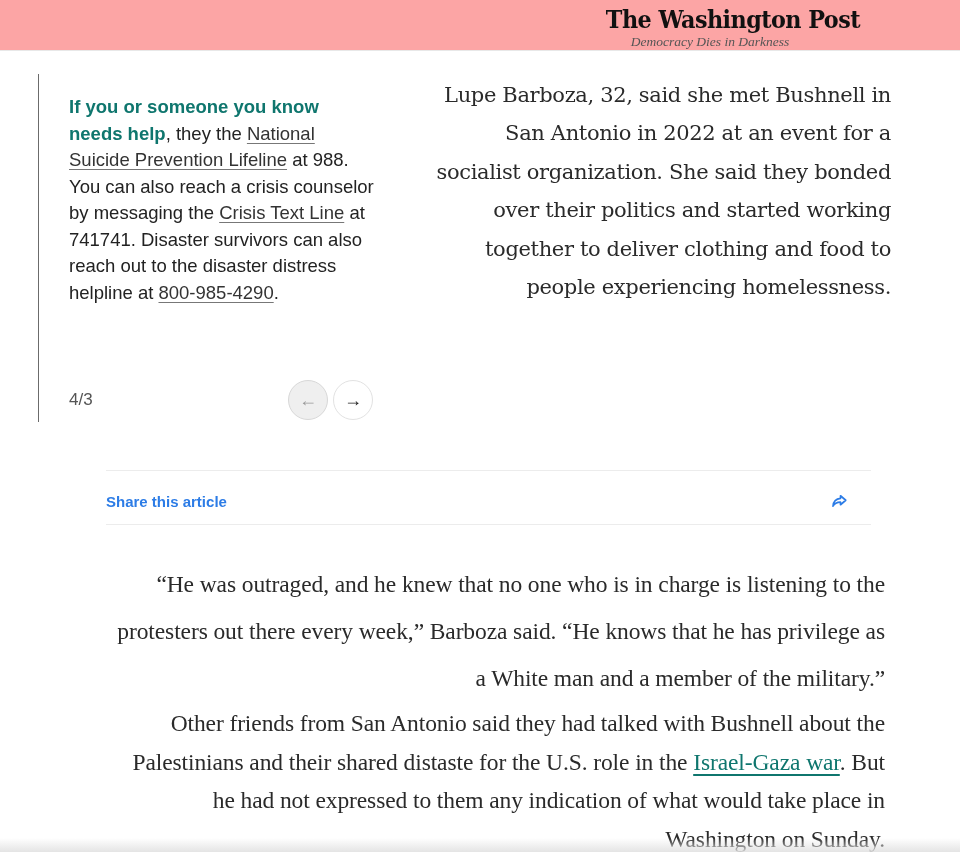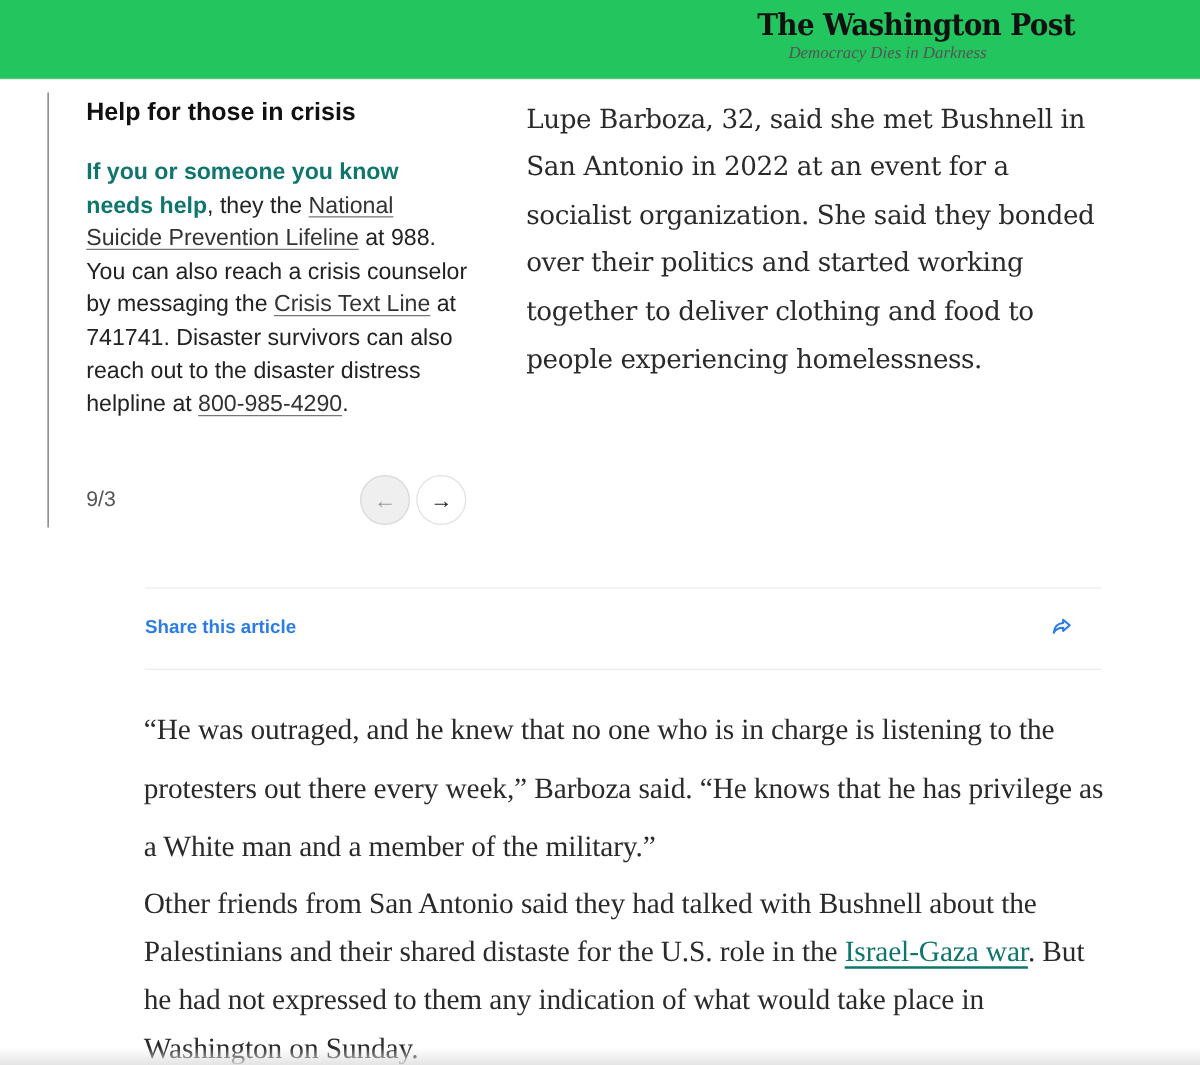--- a/index.html
+++ b/index.html
@@ -1,66 +1,65 @@
 <!DOCTYPE html>
 <html><head>
   <meta charset="utf-8">
   <style>
     * { box-sizing: border-box; margin: 0; padding: 0; }
     html, body { width: 960px; height: 852px; overflow: hidden; background: #ffffff; }
     body { position: relative; font-family: "Liberation Sans", sans-serif; color: #111; }
 
     
-    .header { position: absolute; left: 0; top: 0; width: 960px; height: 64px; border-bottom: 1px solid #e8e8e8; background: #22c55e; }
+    .header { position: absolute; left: 0; top: 0; width: 960px; height: 51px; border-bottom: 1px solid #e8e8e8; background: #fca5a5; }
     .logo { position: absolute; left: 598px; top: 4px; width: 224px; text-align: center; }
     .logo-title { font-family: "DejaVu Serif", serif; font-weight: bold; font-size: 24px; letter-spacing: -0.6px; color: #111; line-height: 32px; white-space: nowrap; transform: scaleX(0.93); transform-origin: center; }
     .logo-tagline { font-family: "Liberation Serif", serif; font-style: italic; font-size: 13.5px; color: #555; line-height: 14px; margin-top: -1px; }
 
     
     .crisis { position: absolute; left: 38px; top: 74px; width: 350px; height: 348px; border-left: 1px solid #6b6b6b; padding-left: 30px; }
     .crisis-title { font-family: "Liberation Sans", sans-serif; font-weight: bold; font-size: 20px; color: #111; line-height: 28px; margin-top: 2px; }
     .crisis-body { font-family: "Liberation Sans", sans-serif; font-size: 18.5px; line-height: 26.5px; color: #222; margin-top: 20px; width: 305px; }
     .crisis-body b { font-weight: bold; color: #0f766e; }
     .crisis-body a { color: #333; text-decoration: underline; text-decoration-color: #777; text-underline-offset: 3px; }
     .crisis-footer { position: absolute; left: 30px; top: 306px; width: 305px; height: 40px; }
     .page-count { position: absolute; left: 0; top: 10px; font-size: 17px; color: #555; }
     .nav-btn { position: absolute; top: 0; width: 40px; height: 40px; border-radius: 50%; border: 1px solid #e2e2e2; background: #fff; display: flex; align-items: center; justify-content: center; font-size: 18px; color: #222; cursor: pointer; }
     .nav-prev { left: 219px; background: #efefef; color: #9a9a9a; border-color: #d8d8d8; }
     .nav-next { left: 264px; }
 
     
-    .para { font-family: "DejaVu Serif", serif; color: #2a2a2a; font-size: 20px; }
+    .para { font-family: "DejaVu Serif", serif; color: #2a2a2a; font-size: 20px; text-align: right; }
     .para-1 { position: absolute; left: 421px; top: 76px; width: 470px; line-height: 38.4px; font-size: 21px; letter-spacing: -0.35px; }
     .para-2 { position: absolute; left: 115px; top: 561px; width: 770px; line-height: 47px; font-family: "Liberation Serif", serif; font-size: 23.5px; letter-spacing: -0.1px; }
     .para-3 { position: absolute; left: 115px; top: 704px; width: 770px; line-height: 38.5px; font-family: "Liberation Serif", serif; font-size: 23.5px; letter-spacing: -0.1px; }
     .para a { color: #0f766e; text-decoration: underline; text-underline-offset: 4px; }
 
     
-    .share-bar { position: absolute; left: 116px; top: 470px; width: 765px; height: 66px; border-top: 1px solid #ececec; border-bottom: 1px solid #ececec; }
+    .share-bar { position: absolute; left: 106px; top: 470px; width: 765px; height: 55px; border-top: 1px solid #ececec; border-bottom: 1px solid #ececec; }
     .share-label { position: absolute; left: 0; top: 22px; font-family: "Liberation Sans", sans-serif; font-weight: bold; font-size: 15px; color: #2c7ce6; }
     .share-icon { position: absolute; left: 724px; top: 21px; width: 18px; height: 18px; cursor: pointer; }
 
     
     .bottom-fade { position: absolute; left: 0; top: 838px; width: 960px; height: 14px; background: linear-gradient(to bottom, rgba(255,255,255,0), rgba(225,225,225,0.9)); }
   </style>
 </head>
 <body>
 
 <div class="header">
   <div class="logo">
     <div class="logo-title">The Washington Post</div>
     <div class="logo-tagline">Democracy Dies in Darkness</div>
   </div>
 </div>
 
 <aside class="crisis">
-  <h2 class="crisis-title">Help for those in crisis</h2>
   <p class="crisis-body"><b>If you or someone you know needs help</b><span>, they the </span><a href="#">National Suicide Prevention Lifeline</a><span> at 988. You can also reach a crisis counselor by messaging the </span><a href="#">Crisis Text Line</a><span> at 741741. Disaster survivors can also reach out to the disaster distress helpline at </span><a href="#">800-985-4290</a><span>.</span></p>
   <div class="crisis-footer">
-    <span class="page-count">9/3</span>
+    <span class="page-count">4/3</span>
     <button class="nav-btn nav-prev">
       <span>←</span>
     </button>
     <button class="nav-btn nav-next">
       <span>→</span>
     </button>
   </div>
 </aside>
 
 <p class="para para-1">Lupe Barboza, 32, said she met Bushnell in San Antonio in 2022 at an event for a socialist organization. She said they bonded over their politics and started working together to deliver clothing and food to people experiencing homelessness.</p>

